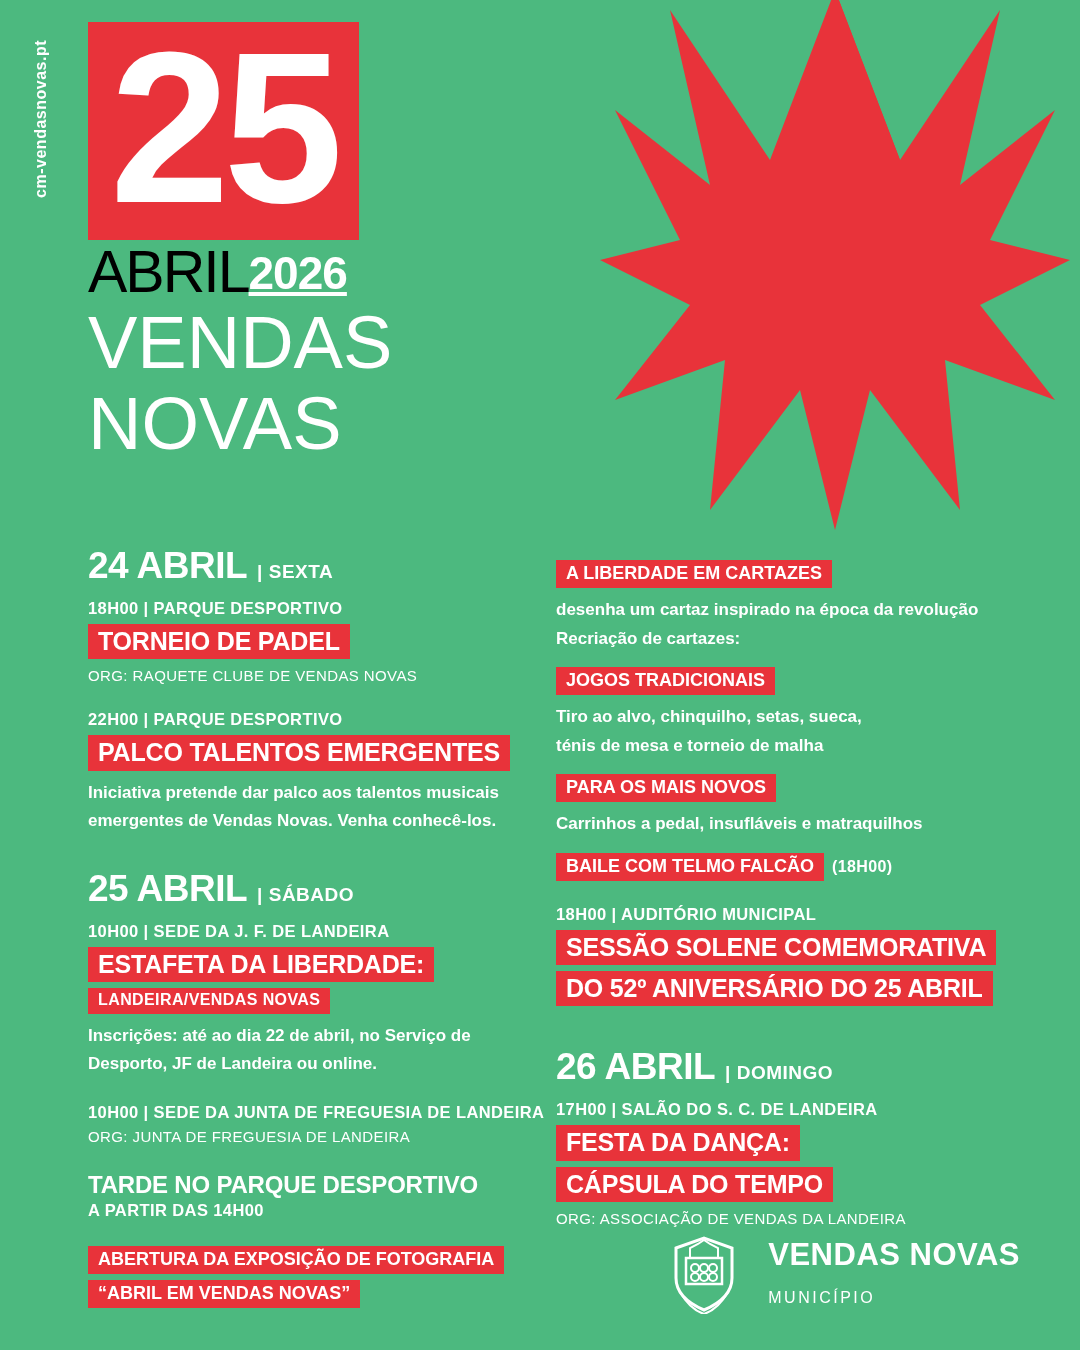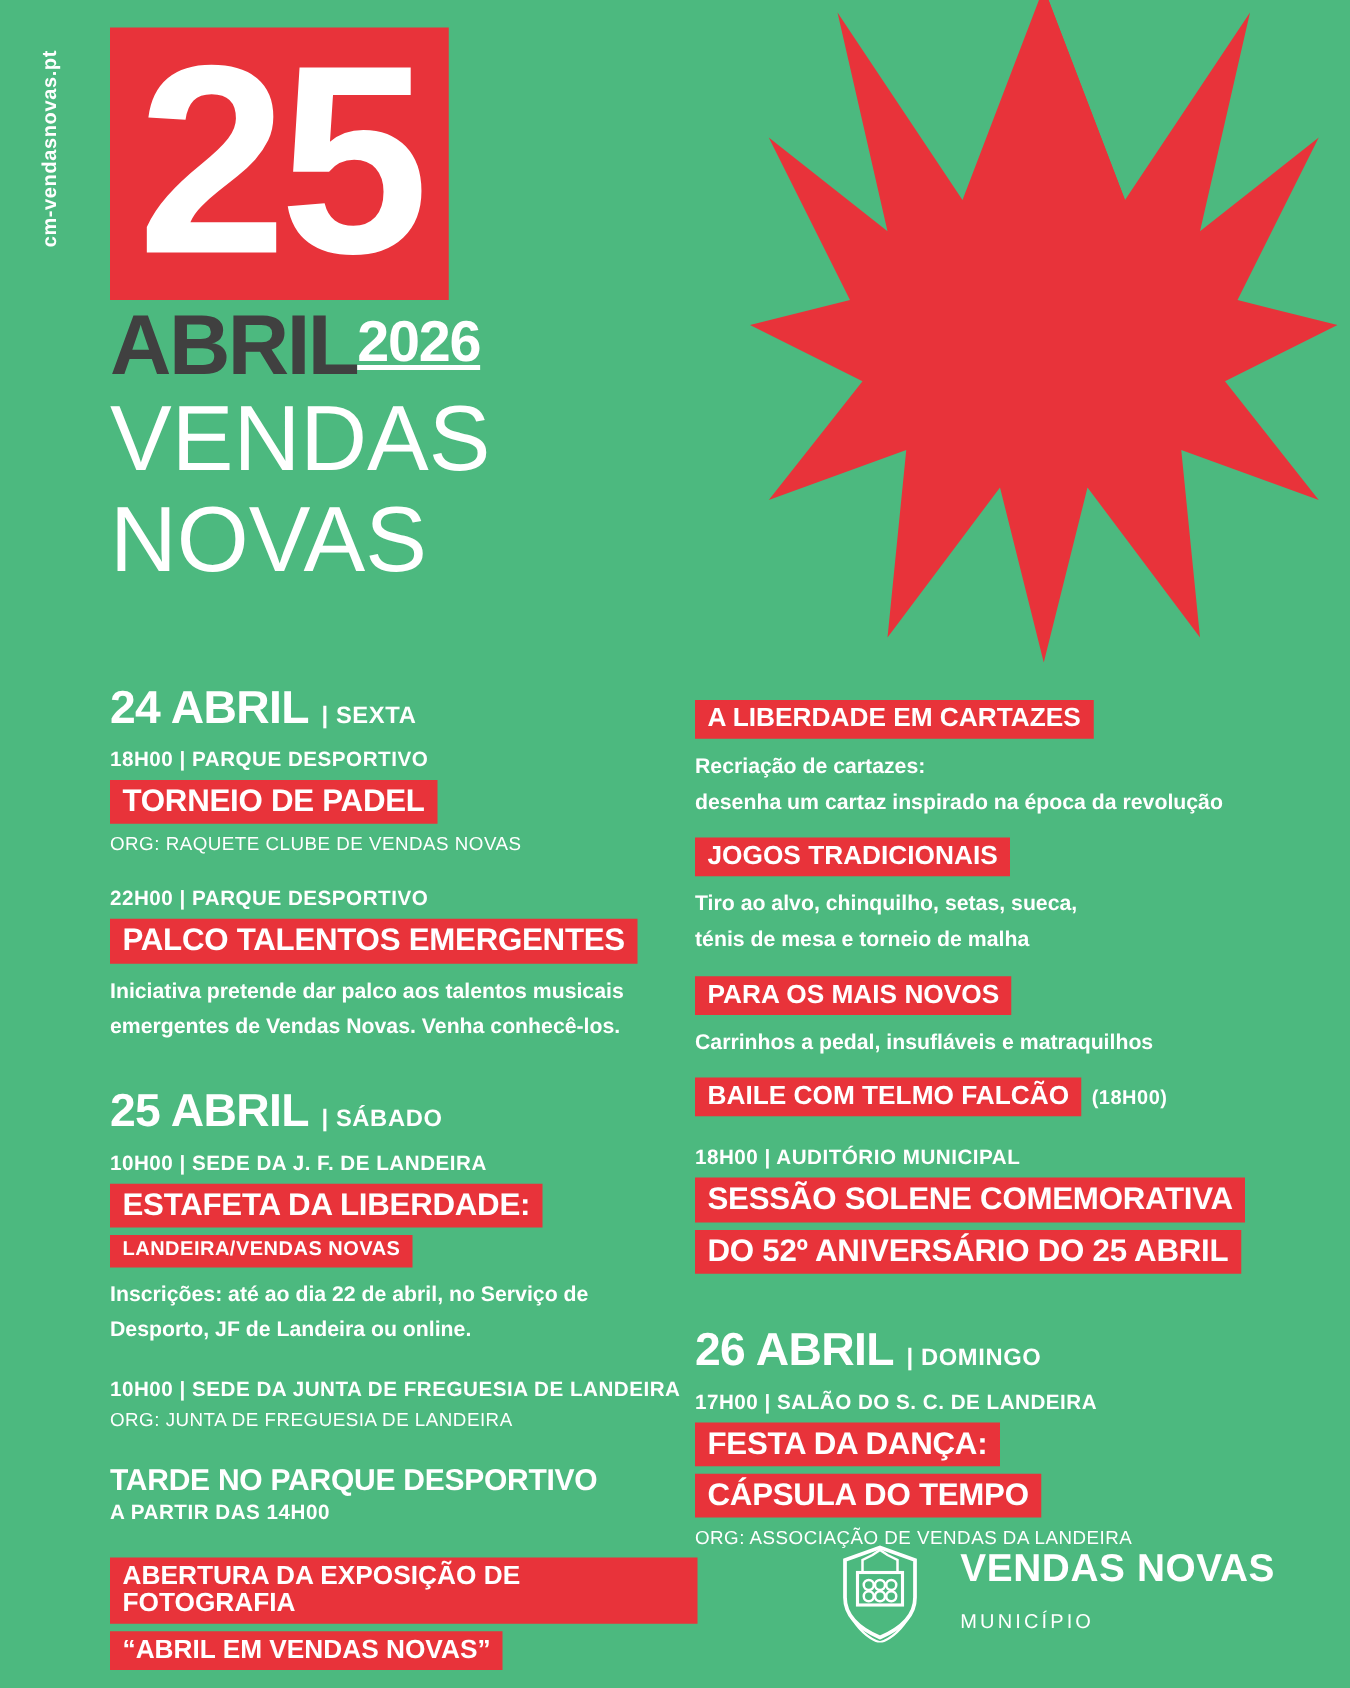--- a/index.html
+++ b/index.html
@@ -63,25 +63,25 @@
     font-weight: bold;
     letter-spacing: -6px;
     color: #ffffff;
   }
   .abril-row {
     margin-top: 6px;
     display: flex;
     align-items: flex-start;
   }
   .abril {
-    font-size: 68px;
-    font-weight: bold;
+    font-size: 59px;
+    font-weight: normal;
     line-height: 0.9;
     letter-spacing: -2px;
-    color: #404040;
+    color: #000000;
   }
   .year {
     font-size: 46px;
     font-weight: bold;
     line-height: 1;
     margin-top: 4px;
     letter-spacing: -1px;
     color: #ffffff;
     text-decoration: underline;
   }
@@ -131,21 +131,21 @@
   .hl {
     display: inline-block;
     background: #e8333a;
     color: #ffffff;
     font-weight: bold;
     padding: 4px 10px 5px 10px;
     line-height: 1.05;
     margin-bottom: 6px;
   }
   .hl-lg { font-size: 25px; letter-spacing: -0.2px; }
-  .hl-md { font-size: 21px; letter-spacing: 0px; }
+  .hl-md { font-size: 18px; letter-spacing: 0px; }
   .hl-sm { font-size: 16px; letter-spacing: 0.4px; }
   .org {
     font-size: 15px;
     font-weight: normal;
     letter-spacing: 0.4px;
     color: #ffffff;
     margin-top: 2px;
   }
   .desc {
     font-size: 17px;
@@ -275,22 +275,22 @@
       <div class="hl hl-md">ABERTURA DA EXPOSIÇÃO DE FOTOGRAFIA</div>
       <div class="hl hl-md">“ABRIL EM VENDAS NOVAS”</div>
     </div>
 
   </div>
 
   <div class="col col-right" style="top:560px;">
 
     <div class="block-tight">
       <div class="hl hl-md">A LIBERDADE EM CARTAZES</div>
+      <div class="desc">desenha um cartaz inspirado na época da revolução</div>
       <div class="desc">Recriação de cartazes:</div>
-      <div class="desc">desenha um cartaz inspirado na época da revolução</div>
     </div>
 
     <div class="block-tight">
       <div class="hl hl-md">JOGOS TRADICIONAIS</div>
       <div class="desc">Tiro ao alvo, chinquilho, setas, sueca,</div>
       <div class="desc">ténis de mesa e torneio de malha</div>
     </div>
 
     <div class="block-tight">
       <div class="hl hl-md">PARA OS MAIS NOVOS</div>

